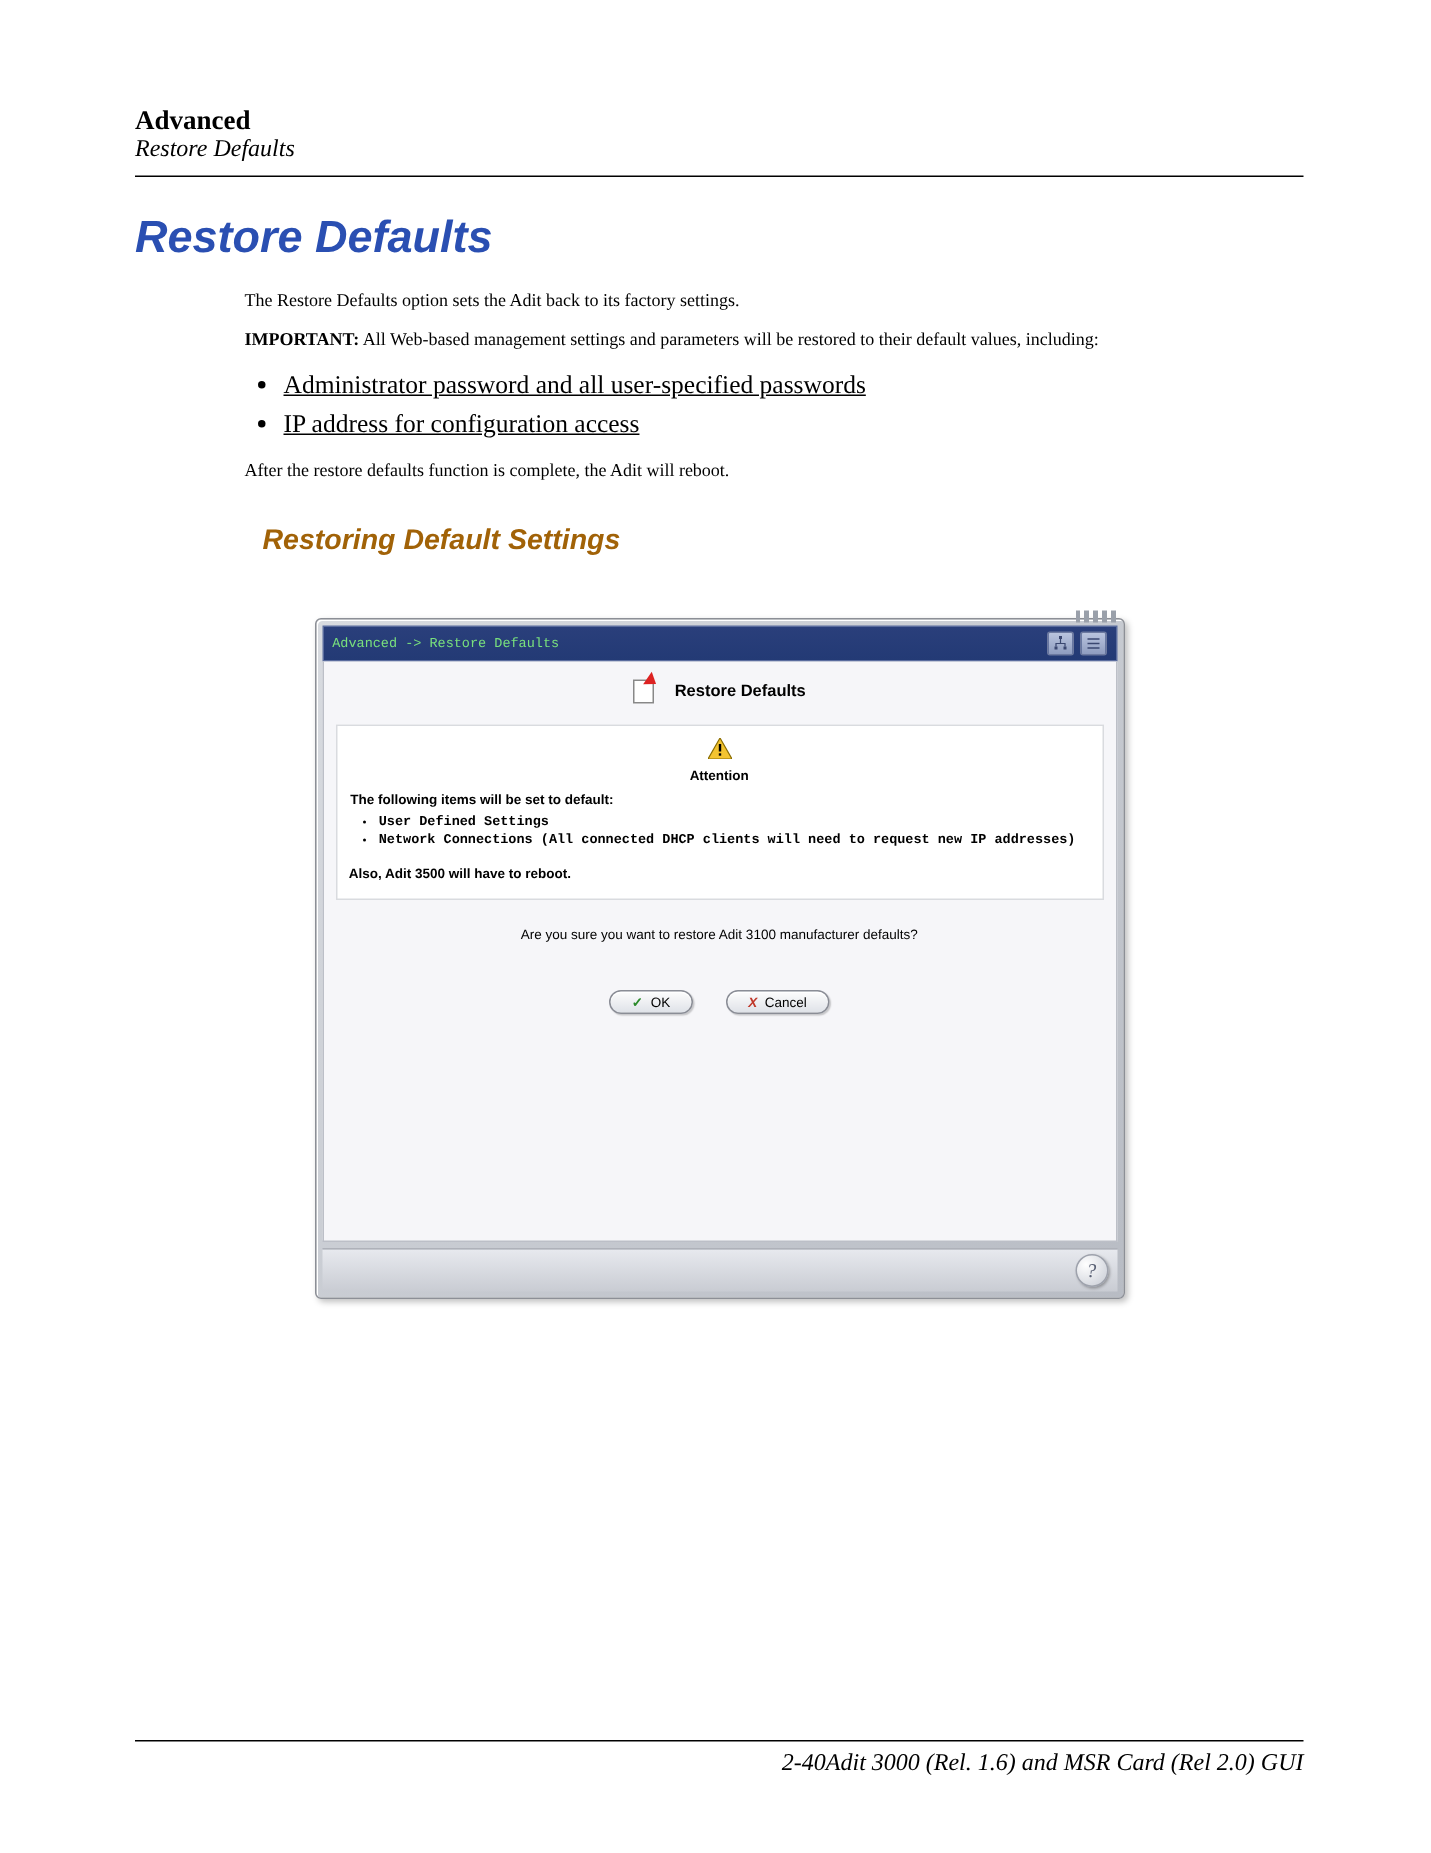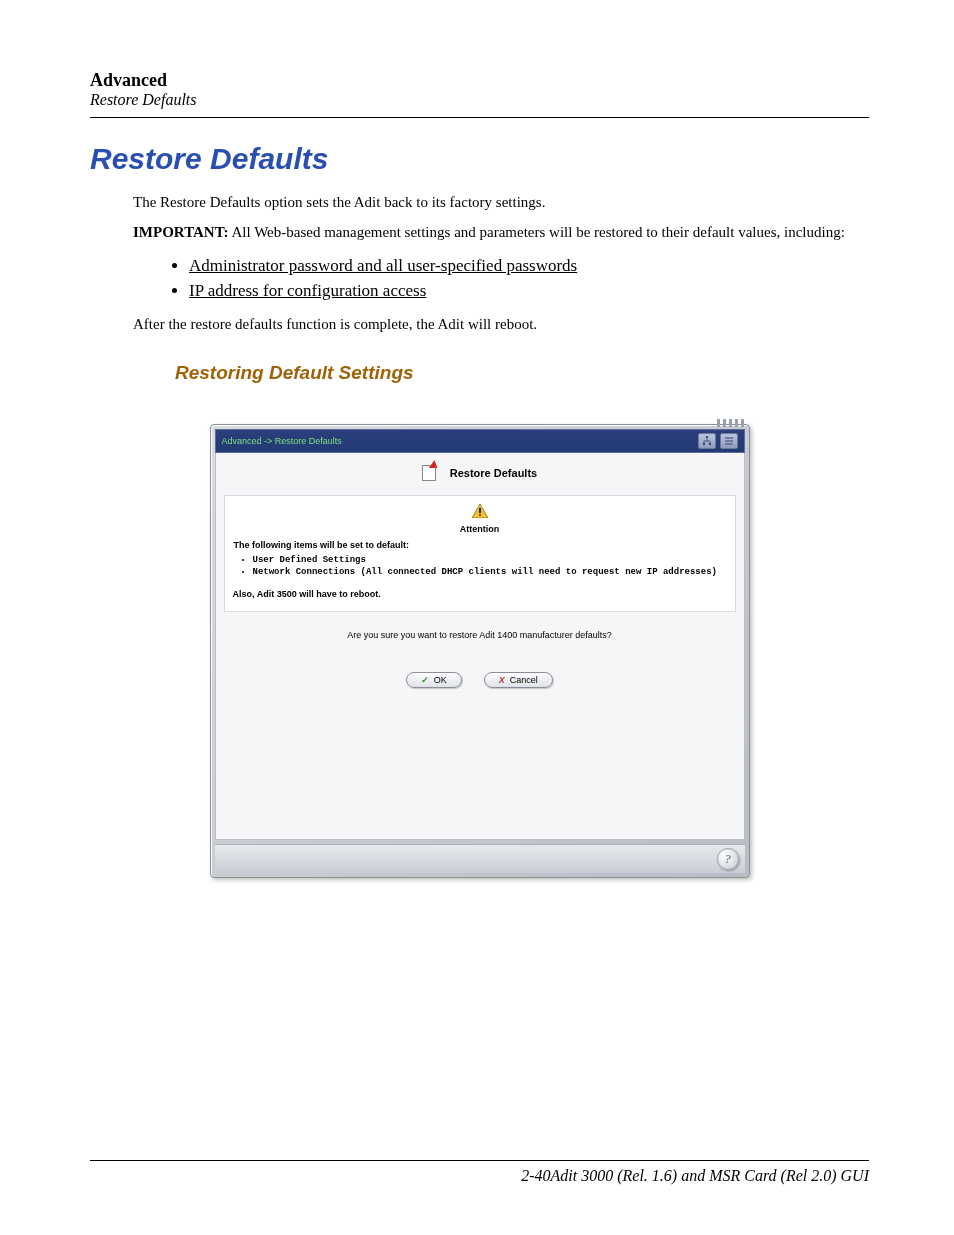--- a/index.html
+++ b/index.html
@@ -36,22 +36,22 @@
   }
   .page-title {
     color: #2a4fb2;
     font-family: Arial, Helvetica, sans-serif;
     font-weight: bold;
     font-style: italic;
     font-size: 30px;
     margin: 0 0 16px 0;
   }
   .body-text {
-    font-size: 15px;
-    margin: 0 0 10px 43px;
+    font-size: 12px;
+    margin: 0 0 10px 73px;
     line-height: 1.35;
   }
   .bold { font-weight: bold; }
   ul.dots {
     margin: 4px 0 10px 85px;
     padding: 0;
     font-size: 17px;
     line-height: 1.5;
   }
   ul.dots li {
@@ -90,21 +90,21 @@
   .shot-outer::before{
     content:"";
     position:absolute;
     top:-6px; right:4px;
     width:28px; height:8px;
     background: repeating-linear-gradient(90deg,#9aa0aa 0 3px, transparent 3px 6px);
   }
   .crumb-bar {
     background: linear-gradient(#2a3f7b,#233a75);
     color: #8de48e;
-    font-family: Liberation Sans, sans-serif;
+    font-family: Liberation Mono, monospace;
     font-size: 9px;
     padding: 3px 6px;
     border: 1px solid #5a6c9e;
     display: flex;
     align-items: center;
     justify-content: space-between;
   }
   .crumb-text { color:#79e07d; }
   .crumb-icons { display:flex; gap:4px; }
   .crumb-icon {
@@ -300,21 +300,21 @@
           </div>
           <div class="attn-line">The following items will be set to default:</div>
           <ul class="attn-list">
             <li>User Defined Settings</li>
             <li>Network Connections (All connected DHCP clients will need to request new IP addresses)</li>
           </ul>
           <div class="attn-foot">Also, Adit 3500 will have to reboot.</div>
         </div>
 
         <div class="confirm-area">
-          <div class="confirm-text">Are you sure you want to restore Adit 1400 manufacturer defaults?</div>
+          <div class="confirm-text">Are you sure you want to restore Adit 3100 manufacturer defaults?</div>
           <div class="btn-row">
             <button class="ui-btn">
               <span class="ok-mark">✓</span>
               <span>OK</span>
             </button>
             <button class="ui-btn">
               <span class="x-mark">X</span>
               <span>Cancel</span>
             </button>
           </div>

